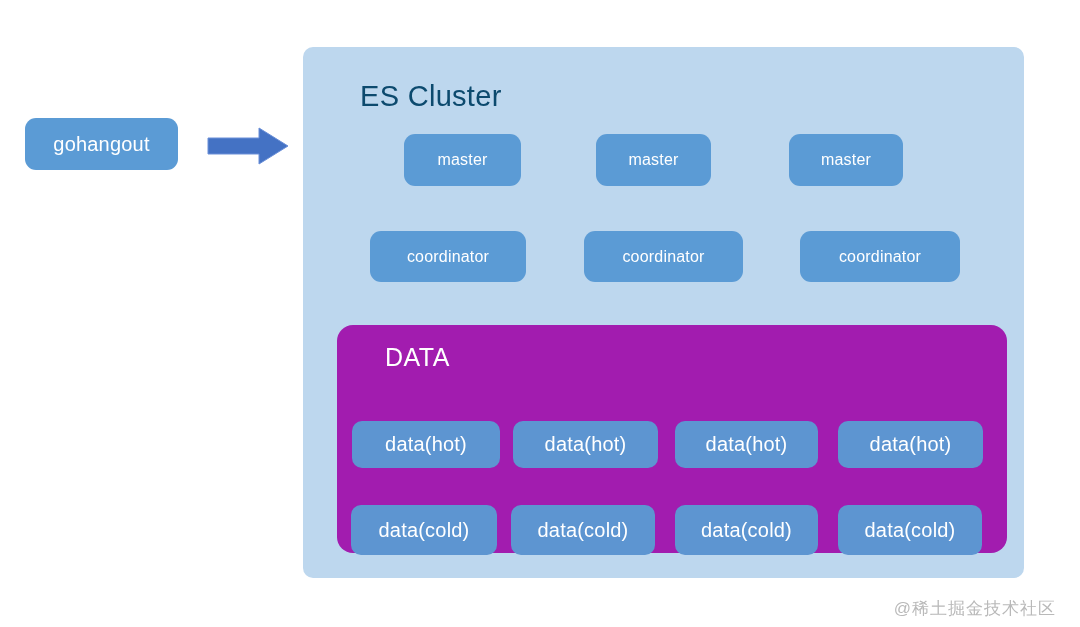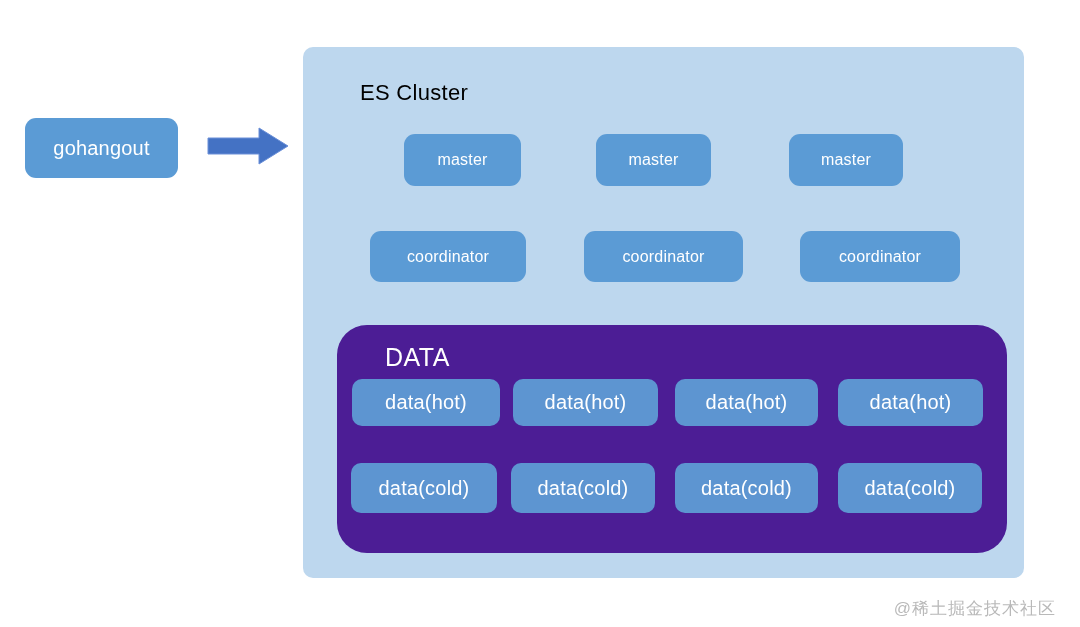--- a/index.html
+++ b/index.html
@@ -21,66 +21,67 @@
     border-radius: 11px;
     color: #ffffff;
     display: flex;
     align-items: center;
     justify-content: center;
     font-size: 16px;
     letter-spacing: 0.2px;
   }
   .source-node {
     left: 25px; top: 118px;
-    width: 153px; height: 60px;
+    width: 153px; height: 52px;
     font-size: 20px;
   }
   .arrow-wrap {
     position: absolute;
     left: 207px; top: 127px;
     width: 82px; height: 38px;
   }
   .cluster {
     position: absolute;
     left: 303px; top: 47px;
     width: 721px; height: 531px;
     background: #bdd7ee;
     border-radius: 10px;
   }
   .cluster-title {
     position: absolute;
     left: 57px; top: 33px;
-    color: #000000;
-    font-size: 22px;
+    color: #0c4a6e;
+    font-size: 29px;
     letter-spacing: 0.3px;
   }
   .master-1 { left: 101px; top: 87px;  width: 117px; height: 52px; }
   .master-2 { left: 293px; top: 87px;  width: 115px; height: 52px; }
   .master-3 { left: 486px; top: 87px;  width: 114px; height: 52px; }
   .coord-1  { left: 67px;  top: 184px; width: 156px; height: 51px; }
   .coord-2  { left: 281px; top: 184px; width: 159px; height: 51px; }
   .coord-3  { left: 497px; top: 184px; width: 160px; height: 51px; }
   .data-group {
     position: absolute;
     left: 34px; top: 278px;
     width: 670px; height: 228px;
-    background: #4c1d95;
-    border-radius: 30px;
+    background: #a21caf;
+    border-radius: 16px;
   }
   .data-title {
     position: absolute;
     left: 48px; top: 18px;
     color: #ffffff;
     font-size: 25px;
     letter-spacing: 0.5px;
   }
   .data-node {
     background: #5d95d1;
     border-radius: 10px;
     font-size: 20px;
+    margin-top: 42px;
   }
   .hot-1  { left: 15px;  top: 54px;  width: 148px; height: 47px; }
   .hot-2  { left: 176px; top: 54px;  width: 145px; height: 47px; }
   .hot-3  { left: 338px; top: 54px;  width: 143px; height: 47px; }
   .hot-4  { left: 501px; top: 54px;  width: 145px; height: 47px; }
   .cold-1 { left: 14px;  top: 138px; width: 146px; height: 50px; }
   .cold-2 { left: 174px; top: 138px; width: 144px; height: 50px; }
   .cold-3 { left: 338px; top: 138px; width: 143px; height: 50px; }
   .cold-4 { left: 501px; top: 138px; width: 144px; height: 50px; }
   .watermark {

